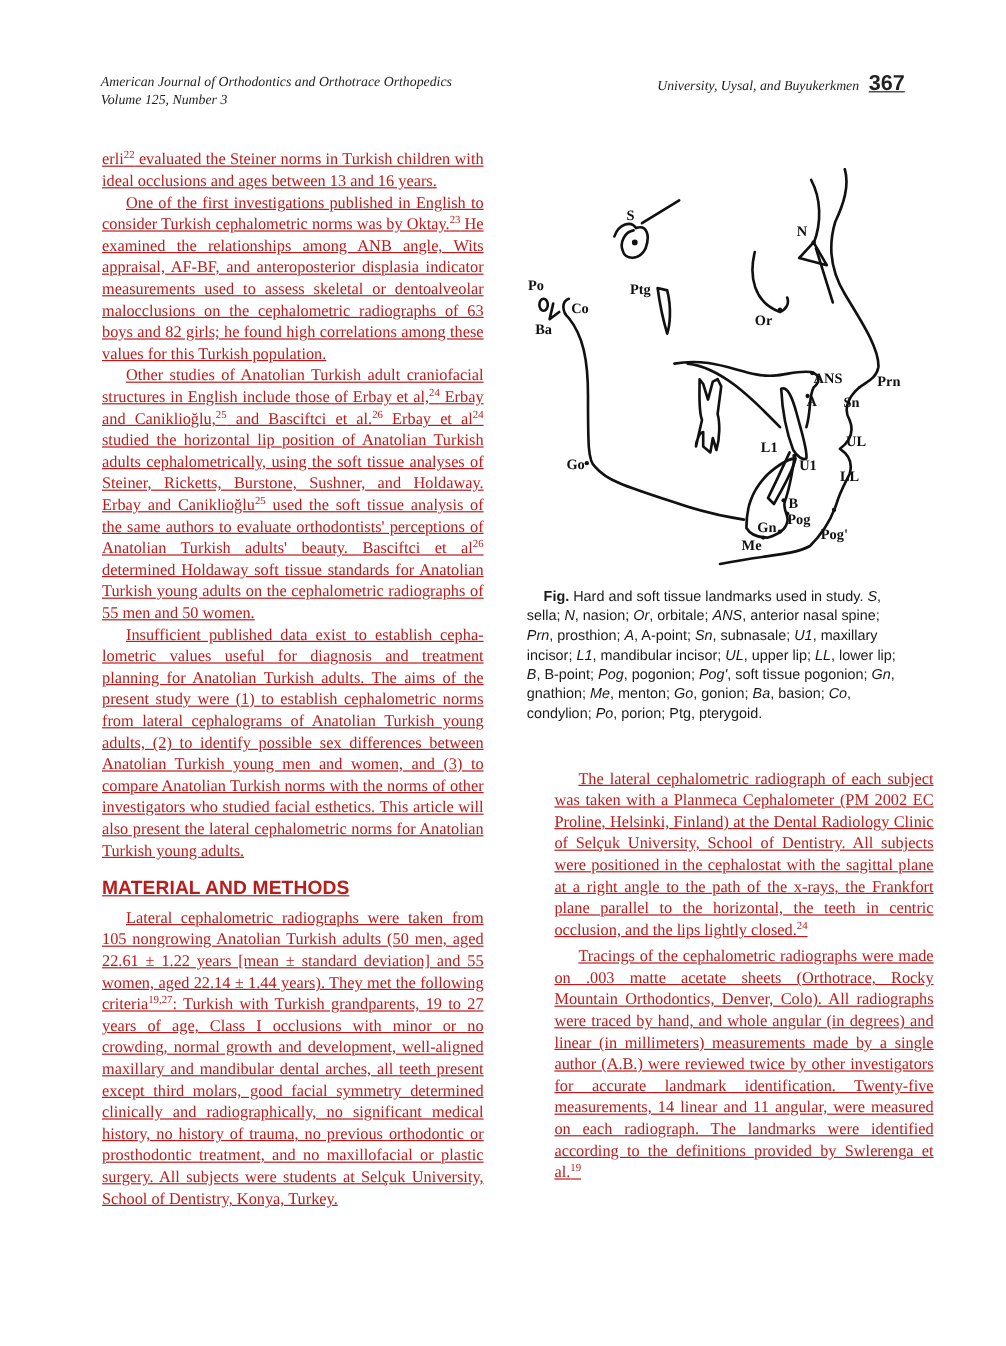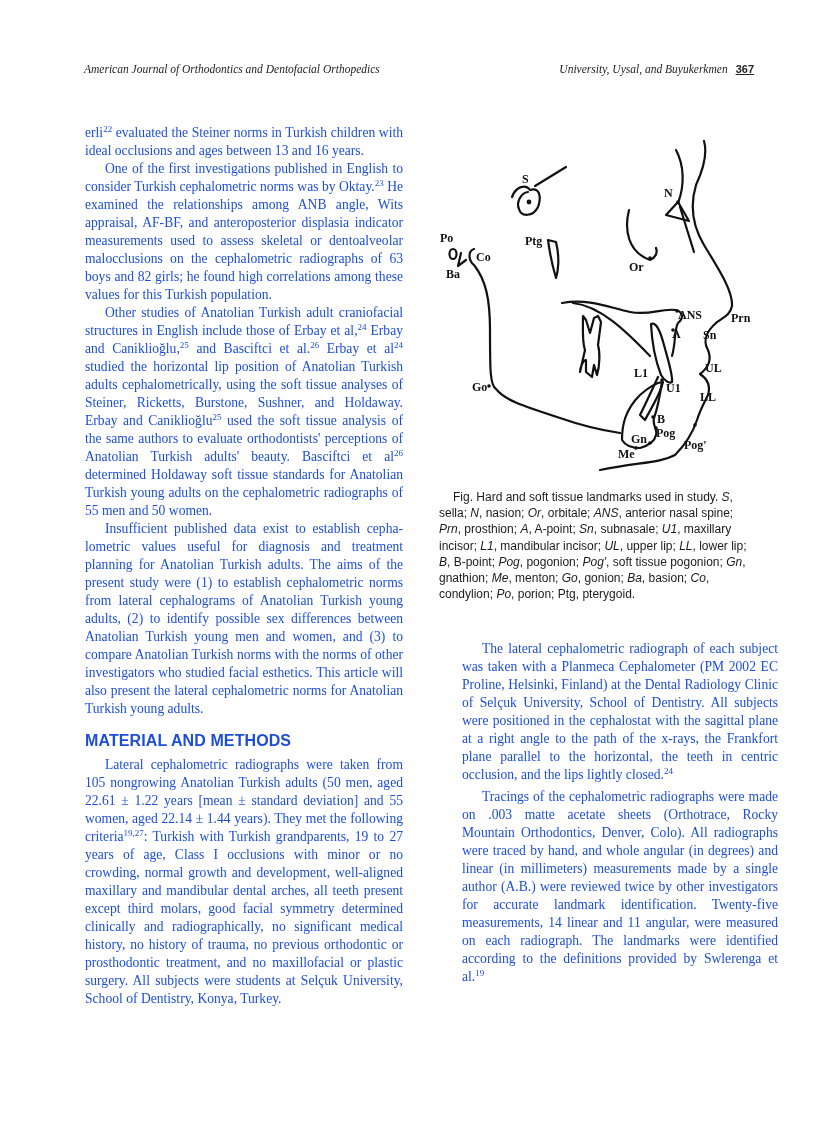--- a/index.html
+++ b/index.html
@@ -1,43 +1,44 @@
 <!DOCTYPE html>
 <html><head>
 <meta charset="utf-8">
 <style>
   html, body { margin: 0; padding: 0; background: #ffffff; }
   body { width: 838px; height: 1122px; position: relative; overflow: hidden; color: #1a1a1a; }
   .header-left { position: absolute; left: 84px; top: 62px; font-family: "Liberation Serif", serif; font-style: italic; font-size: 11.5px; line-height: 15px; color: #222; }
   .header-right { position: absolute; right: 84px; top: 62px; font-family: "Liberation Serif", serif; font-size: 11.5px; line-height: 15px; color: #222; }
   .header-right .authors { font-style: italic; }
-  .header-right .page-num { font-family: "Liberation Sans", sans-serif; font-weight: bold; font-size: 11px; margin-left: 8px; text-decoration: underline; }
+  .header-right .page-num { font-family: "Liberation Sans", sans-serif; font-weight: bold; font-size: 18px; margin-left: 8px; text-decoration: underline; }
 
-  .col { position: absolute; font-family: "Liberation Serif", serif; font-size: 13.6px; line-height: 18px; text-align: justify; hyphens: manual; color: #1d4ed8; }
+  .col { position: absolute; font-family: "Liberation Serif", serif; font-size: 13.6px; line-height: 18px; text-align: justify; hyphens: manual; color: #b91c1c; text-decoration: underline; }
   .col-left { left: 85px; top: 124px; width: 318px; }
   .col-right { left: 462px; top: 640px; width: 316px; }
   .col p { margin: 0; text-indent: 0; }
   .col p.indent { text-indent: 20px; }
   sup { font-size: 9px; line-height: 0; vertical-align: 5px; }
 
   .section-heading { font-family: "Liberation Sans", sans-serif; font-weight: bold; font-size: 16px; margin: 14px 0 6px 0 !important; letter-spacing: 0.1px; text-align: left; }
 
   .figure { position: absolute; left: 432px; top: 140px; width: 336px; height: 345px; }
   .figure svg { width: 336px; height: 345px; display: block; }
   .fig-label { font-family: "Liberation Serif", serif; font-weight: bold; font-size: 12px; fill: #111; }
 
   .caption { position: absolute; left: 439px; top: 489px; width: 318px; font-family: "Liberation Sans", sans-serif; font-size: 12px; line-height: 16.2px; color: #1a1a1a; }
-  .caption .fig-tag { font-weight: normal; padding-left: 14px; }
+  .caption .fig-tag { font-weight: bold; padding-left: 14px; }
   .caption i { font-style: italic; }
 </style>
 </head>
 <body>
 
 <div class="header-left">
-  <div>American Journal of Orthodontics and Dentofacial Orthopedics</div>
+  <div>American Journal of Orthodontics and Orthotrace Orthopedics</div>
+  <div>Volume 125, Number 3</div>
 </div>
 <div class="header-right">
   <span class="authors">University, Uysal, and Buyukerkmen</span><span class="page-num">367</span>
 </div>
 
 <div class="col col-left">
   <p><span>erli</span><sup>22</sup><span> evaluated the Steiner norms in Turkish children with ideal occlusions and ages between 13 and 16 years.</span></p>
   <p class="indent"><span>One of the first investigations published in English to consider Turkish cephalometric norms was by Ok­tay.</span><sup>23</sup><span> He examined the relationships among ANB angle, Wits appraisal, AF-BF, and anteroposterior dis­plasia indicator measurements used to assess skeletal or dentoalveolar malocclusions on the cephalometric ra­diographs of 63 boys and 82 girls; he found high correlations among these values for this Turkish popu­lation.</span></p>
   <p class="indent"><span>Other studies of Anatolian Turkish adult cranio­facial structures in English include those of Erbay et al,</span><sup>24</sup><span> Erbay and Caniklioğlu,</span><sup>25</sup><span> and Basciftci et al.</span><sup>26</sup><span> Erbay et al</span><sup>24</sup><span> studied the horizontal lip position of Anatolian Turkish adults cephalometrically, using the soft tissue analyses of Steiner, Ricketts, Burst­one, Sushner, and Holdaway. Erbay and Caniklio­ğlu</span><sup>25</sup><span> used the soft tissue analysis of the same authors to evaluate orthodontists' perceptions of Anatolian Turkish adults' beauty. Basciftci et al</span><sup>26</sup><span> determined Holdaway soft tissue standards for Anatolian Turkish young adults on the cephalometric radiographs of 55 men and 50 women.</span></p>
   <p class="indent">Insufficient published data exist to establish cepha­lometric values useful for diagnosis and treatment planning for Anatolian Turkish adults. The aims of the present study were (1) to establish cephalometric norms from lateral cephalograms of Anatolian Turkish young adults, (2) to identify possible sex differences between Anatolian Turkish young men and women, and (3) to compare Anatolian Turkish norms with the norms of other investigators who studied facial esthetics. This article will also present the lateral cephalometric norms for Anatolian Turkish young adults.</p>

